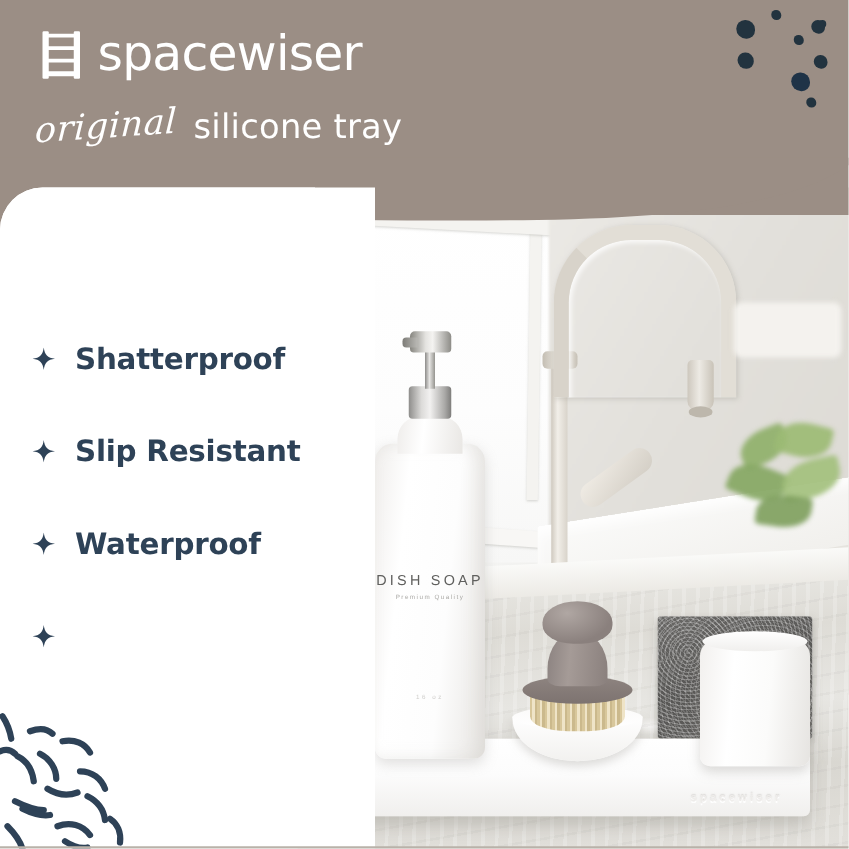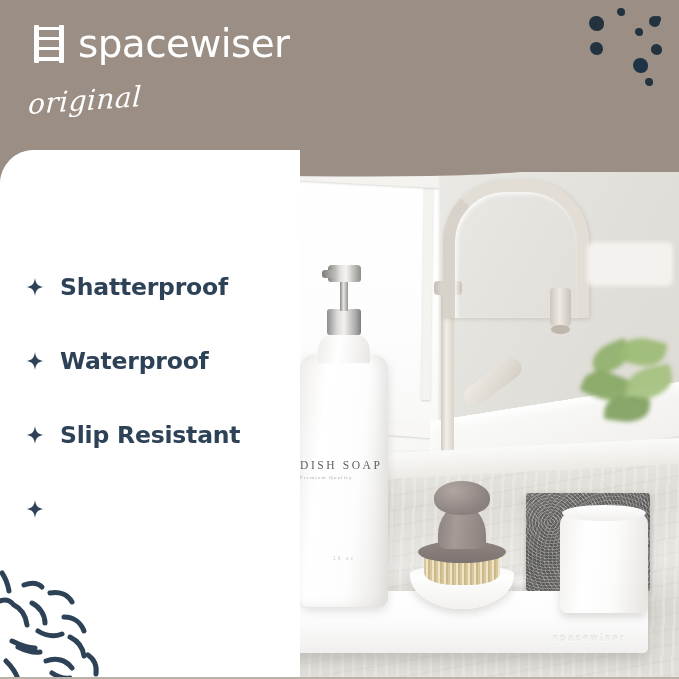--- a/index.html
+++ b/index.html
@@ -181,21 +181,21 @@
   .pump-head{
     position:absolute;left:28px;top:-90px;width:33px;height:17px;
     background:linear-gradient(90deg,#86857f,#e4e3e0 38%,#f4f3f1 55%,#8d8c87);
     border-radius:4px 4px 3px 3px;
   }
   .pump-nozzle{
     position:absolute;left:22px;top:-85px;width:12px;height:8px;
     background:linear-gradient(90deg,#7d7c77,#b9b8b4);border-radius:3px 0 0 3px;
   }
   .bottle-label{
-    position:absolute;left:0;top:104px;width:100%;font-family:Liberation Serif, serif;
+    position:absolute;left:0;top:104px;width:100%;text-align:center;
   }
   .bl-main{
     font-size:11.5px;letter-spacing:2.6px;color:#60605e;font-weight:400;
   }
   .bl-sub{
     font-size:5px;letter-spacing:1.2px;color:#a9a8a4;margin-top:4px;
   }
   .bl-vol{
     position:absolute;left:0;top:200px;width:100%;text-align:center;
     font-size:5px;letter-spacing:2px;color:#cfcecb;
@@ -430,20 +430,21 @@
       <i class="sh a"></i>
         <i class="sh b"></i>
         <i class="sh c"></i>
         <i class="sh d"></i>
     </span>
     <span class="brandname">spacewiser</span>
   </div>
 
   <div class="subrow">
     <span class="script">original</span>
+    <span class="subtitle">silicone tray</span>
   </div>
 
   <div class="dots">
     <span class="dot" style="left:28px;top:8px;width:8px;height:8px;"></span>
     <span class="dot" style="left:66px;top:16px;width:6px;height:6px;"></span>
     <span class="dot" style="left:0px;top:16px;width:15px;height:15px;"></span>
     <span class="dot" style="left:60px;top:16px;width:11px;height:11px;"></span>
     <span class="dot" style="left:46px;top:28px;width:8px;height:8px;"></span>
     <span class="dot" style="left:1px;top:42px;width:13px;height:13px;"></span>
     <span class="dot" style="left:62px;top:44px;width:11px;height:11px;"></span>
@@ -457,28 +458,28 @@
       <svg class="star" viewBox="0 0 24 24">
         <path d="M12 0 C13 8 16 11 24 12 C16 13 13 16 12 24 C11 16 8 13 0 12 C8 11 11 8 12 0 Z" fill="#2e4257"></path>
       </svg>
       <span class="feat-label">Shatterproof</span>
     </div>
 
     <div class="feat">
       <svg class="star" viewBox="0 0 24 24">
         <path d="M12 0 C13 8 16 11 24 12 C16 13 13 16 12 24 C11 16 8 13 0 12 C8 11 11 8 12 0 Z" fill="#2e4257"></path>
       </svg>
-      <span class="feat-label">Waterproof</span>
+      <span class="feat-label">Slip Resistant</span>
     </div>
 
     <div class="feat">
       <svg class="star" viewBox="0 0 24 24">
         <path d="M12 0 C13 8 16 11 24 12 C16 13 13 16 12 24 C11 16 8 13 0 12 C8 11 11 8 12 0 Z" fill="#2e4257"></path>
       </svg>
-      <span class="feat-label">Slip Resistant</span>
+      <span class="feat-label">Waterproof</span>
     </div>
 
     <div class="feat">
       <svg class="star" viewBox="0 0 24 24">
         <path d="M12 0 C13 8 16 11 24 12 C16 13 13 16 12 24 C11 16 8 13 0 12 C8 11 11 8 12 0 Z" fill="#2e4257"></path>
       </svg>
     </div>
 
   </div>
 

